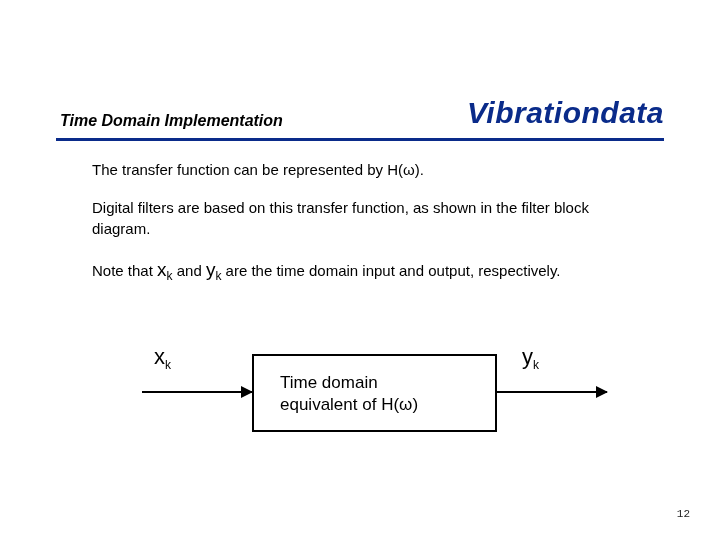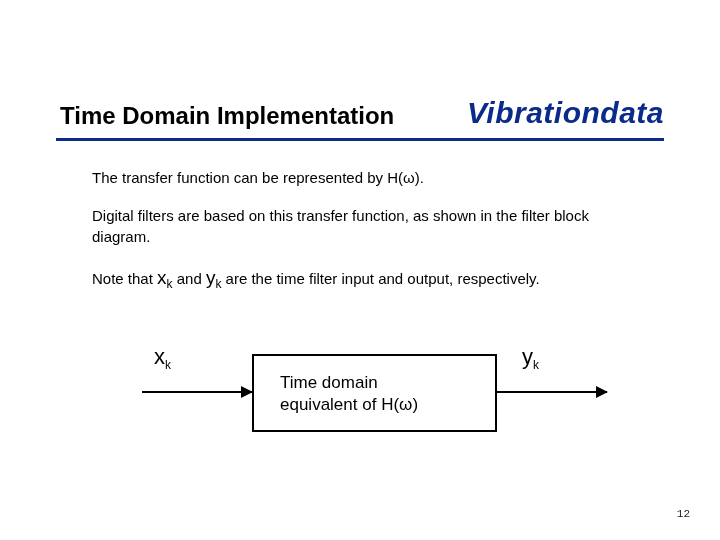--- a/index.html
+++ b/index.html
@@ -1,22 +1,22 @@
 <!DOCTYPE html>
 <html><head>
 <meta charset="utf-8">
 <style>
   * { box-sizing: border-box; margin: 0; padding: 0; }
   html, body { width: 720px; height: 540px; background: #fff; font-family: Arial, Helvetica, sans-serif; color: #000; }
   .slide { position: relative; width: 720px; height: 540px; }
   .header-row { position: absolute; top: 96px; left: 60px; right: 56px; display: flex; align-items: flex-end; justify-content: space-between; }
-  .title { font-size: 24px; font-weight: bold; }
+  .title { font-size: 16px; font-weight: bold; font-style: italic; }
   .brand { font-size: 30px; font-weight: 900; font-style: italic; color: #0a2b8a; letter-spacing: 0.5px; }
   .divider { position: absolute; top: 138px; left: 56px; right: 56px; height: 3px; background: #0a2b8a; }
-  .body { position: absolute; top: 168px; left: 92px; right: 90px; font-family: Verdana, Geneva, sans-serif; font-size: 15px; line-height: 1.35; }
+  .body { position: absolute; top: 160px; left: 92px; right: 90px; font-family: Verdana, Geneva, sans-serif; font-size: 15px; line-height: 1.35; }
   .para { margin-bottom: 18px; }
   .mathvar { font-family: Arial, Helvetica, sans-serif; }
   .xlarge { font-size: 19px; }
   .sub { font-size: 12px; vertical-align: sub; }
   .diagram { position: absolute; top: 336px; left: 92px; right: 90px; height: 120px; }
   .xk-label { position: absolute; left: 62px; top: 8px; font-family: Arial, Helvetica, sans-serif; font-size: 22px; }
   .yk-label { position: absolute; left: 430px; top: 8px; font-family: Arial, Helvetica, sans-serif; font-size: 22px; text-align: center; }
   .arrow { position: absolute; background: #000; height: 2px; }
   .arrow::after { content: ""; position: absolute; right: -1px; top: -5px; width: 0; height: 0; border-left: 12px solid #000; border-top: 6px solid transparent; border-bottom: 6px solid transparent; }
   .arrow-in { left: 50px; top: 55px; width: 110px; }
@@ -35,21 +35,21 @@
   </div>
 
   <div class="divider"></div>
 
   <div class="body">
     <p class="para">
       <span>The transfer function can be represented by H(</span><span class="mathvar">ω</span><span>).</span>
     </p>
     <p class="para">Digital filters are based on this transfer function, as shown in the filter block diagram.</p>
     <p class="para">
-      <span>Note that </span><span class="mathvar xlarge">x</span><span class="mathvar sub">k</span><span> and </span><span class="mathvar xlarge">y</span><span class="mathvar sub">k</span><span> are the time filter input and output, respectively.</span>
+      <span>Note that </span><span class="mathvar xlarge">x</span><span class="mathvar sub">k</span><span> and </span><span class="mathvar xlarge">y</span><span class="mathvar sub">k</span><span> are the time domain input and output, respectively.</span>
     </p>
   </div>
 
   <div class="diagram">
     <div class="xk-label">
       <span>x</span><span class="sub">k</span>
     </div>
     <div class="arrow arrow-in"></div>
     <div class="blockbox">
       <div>Time domain</div>

